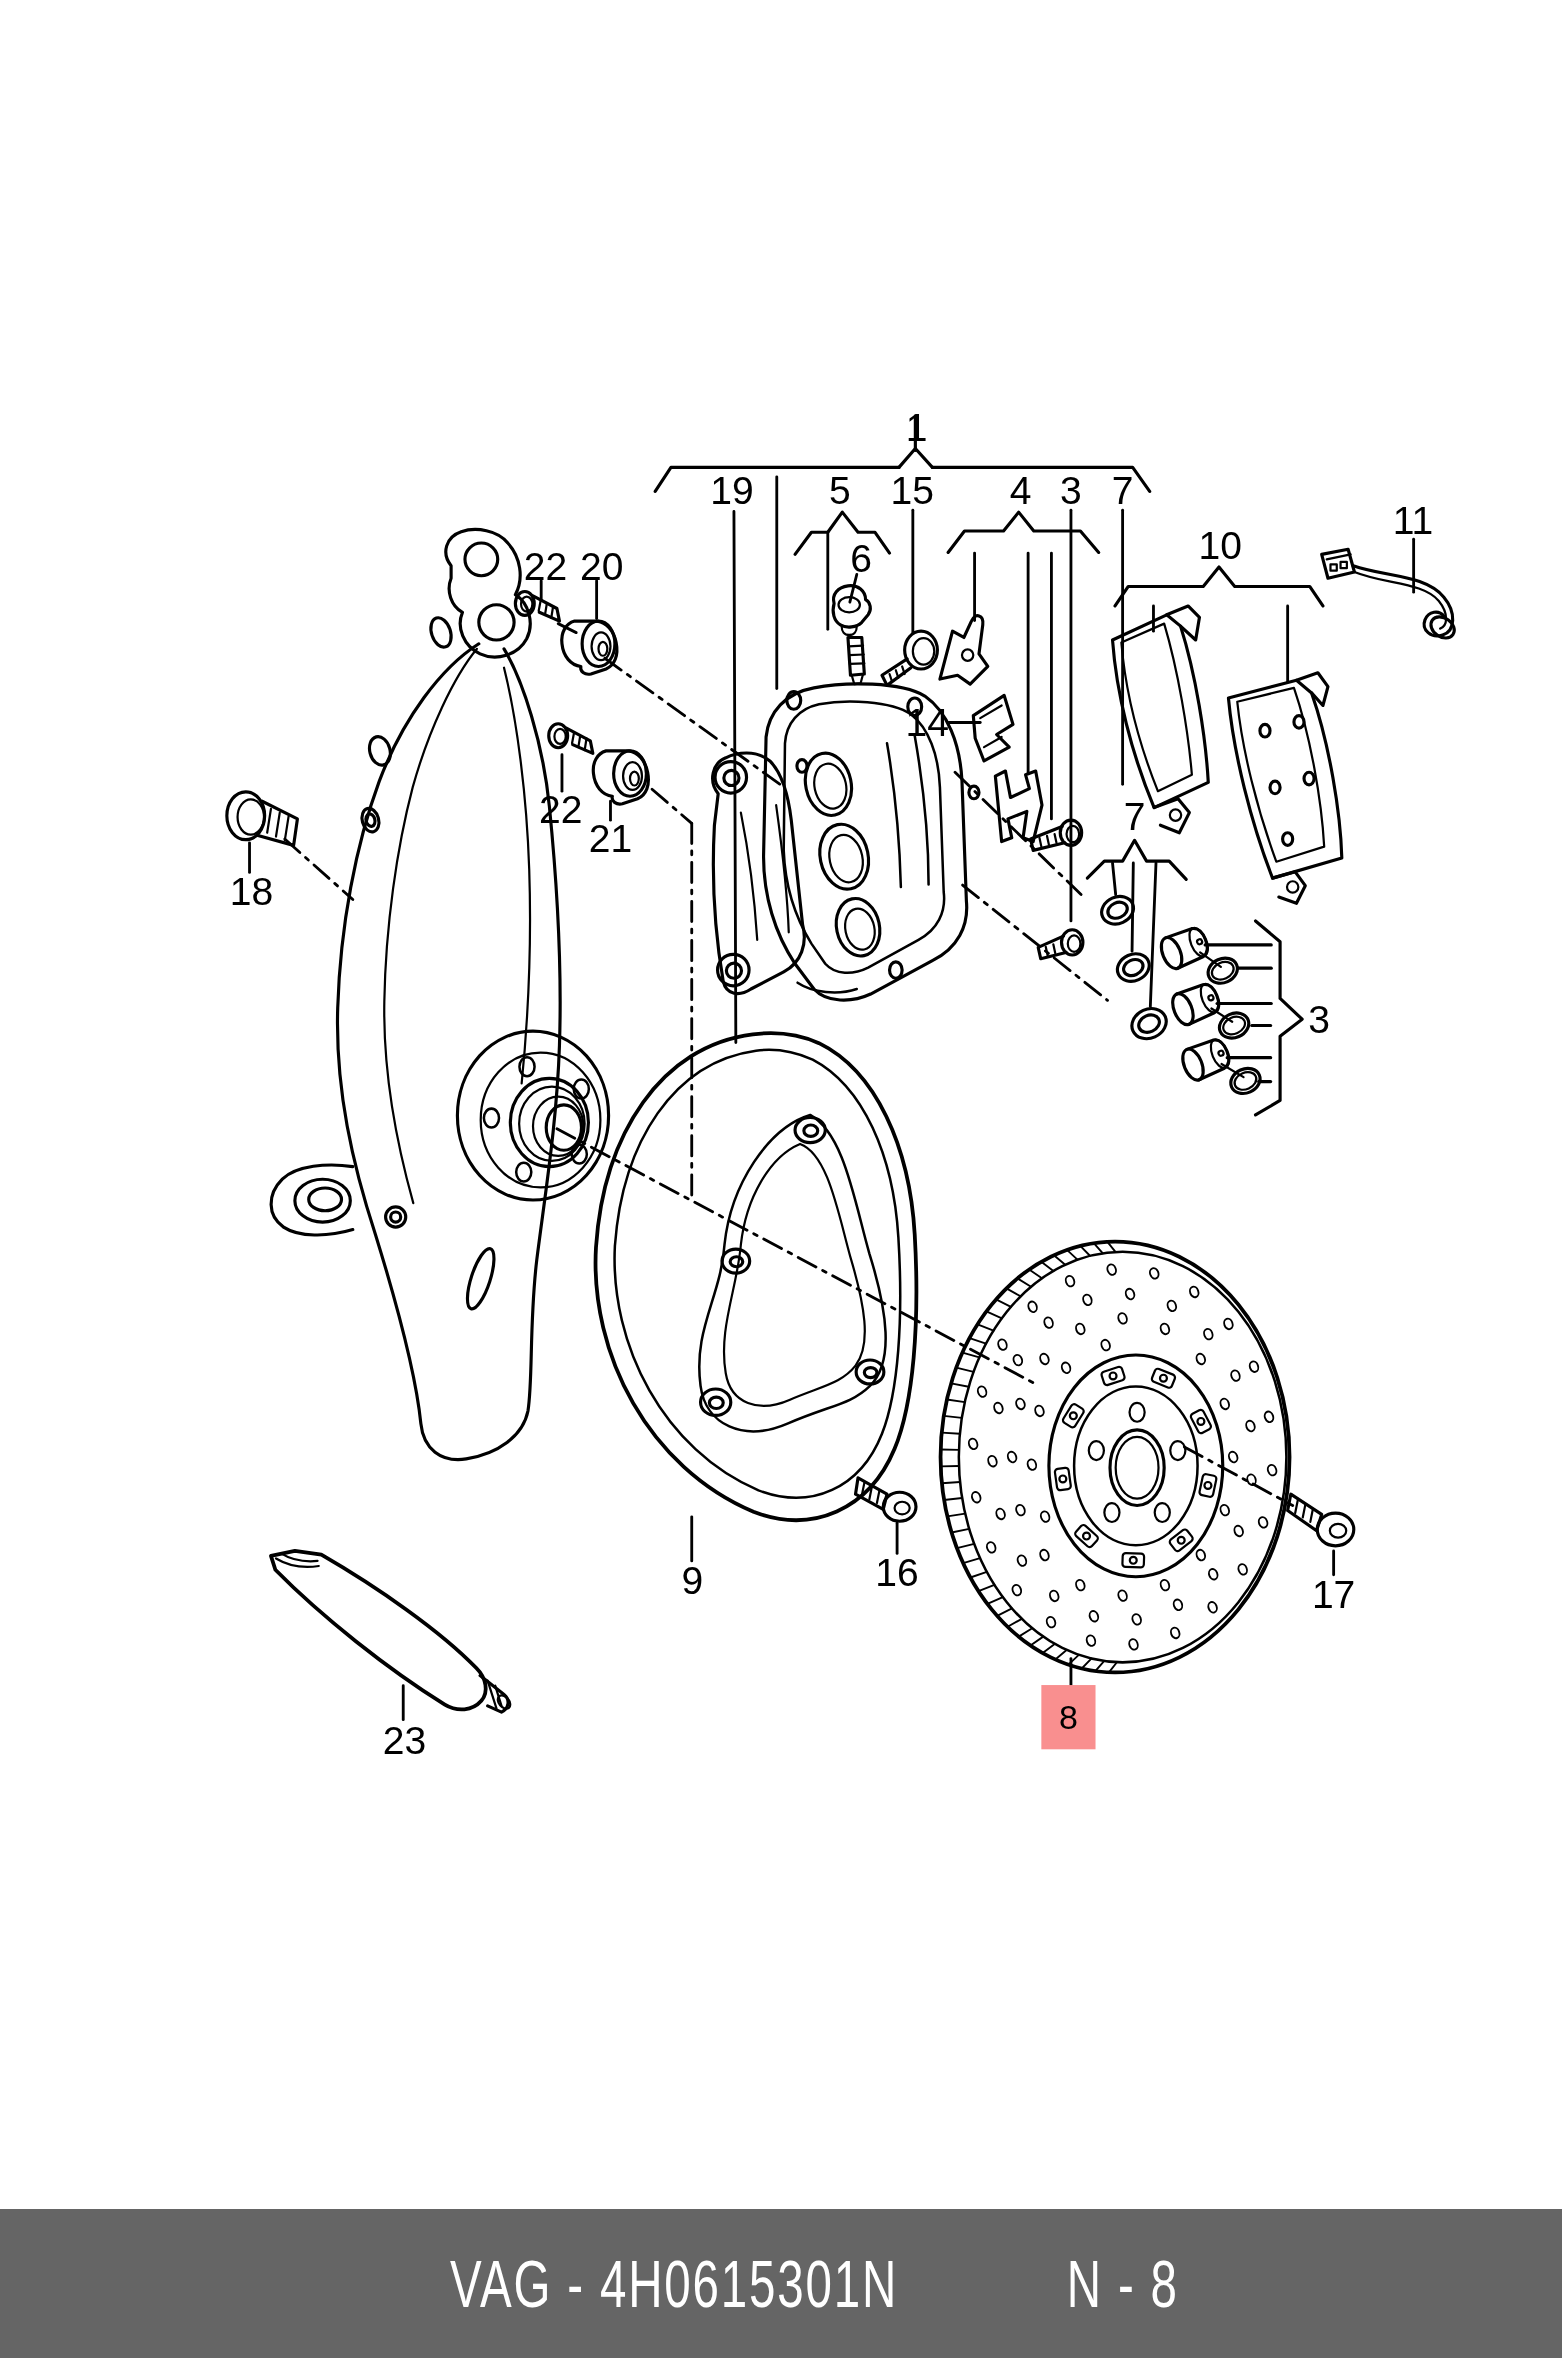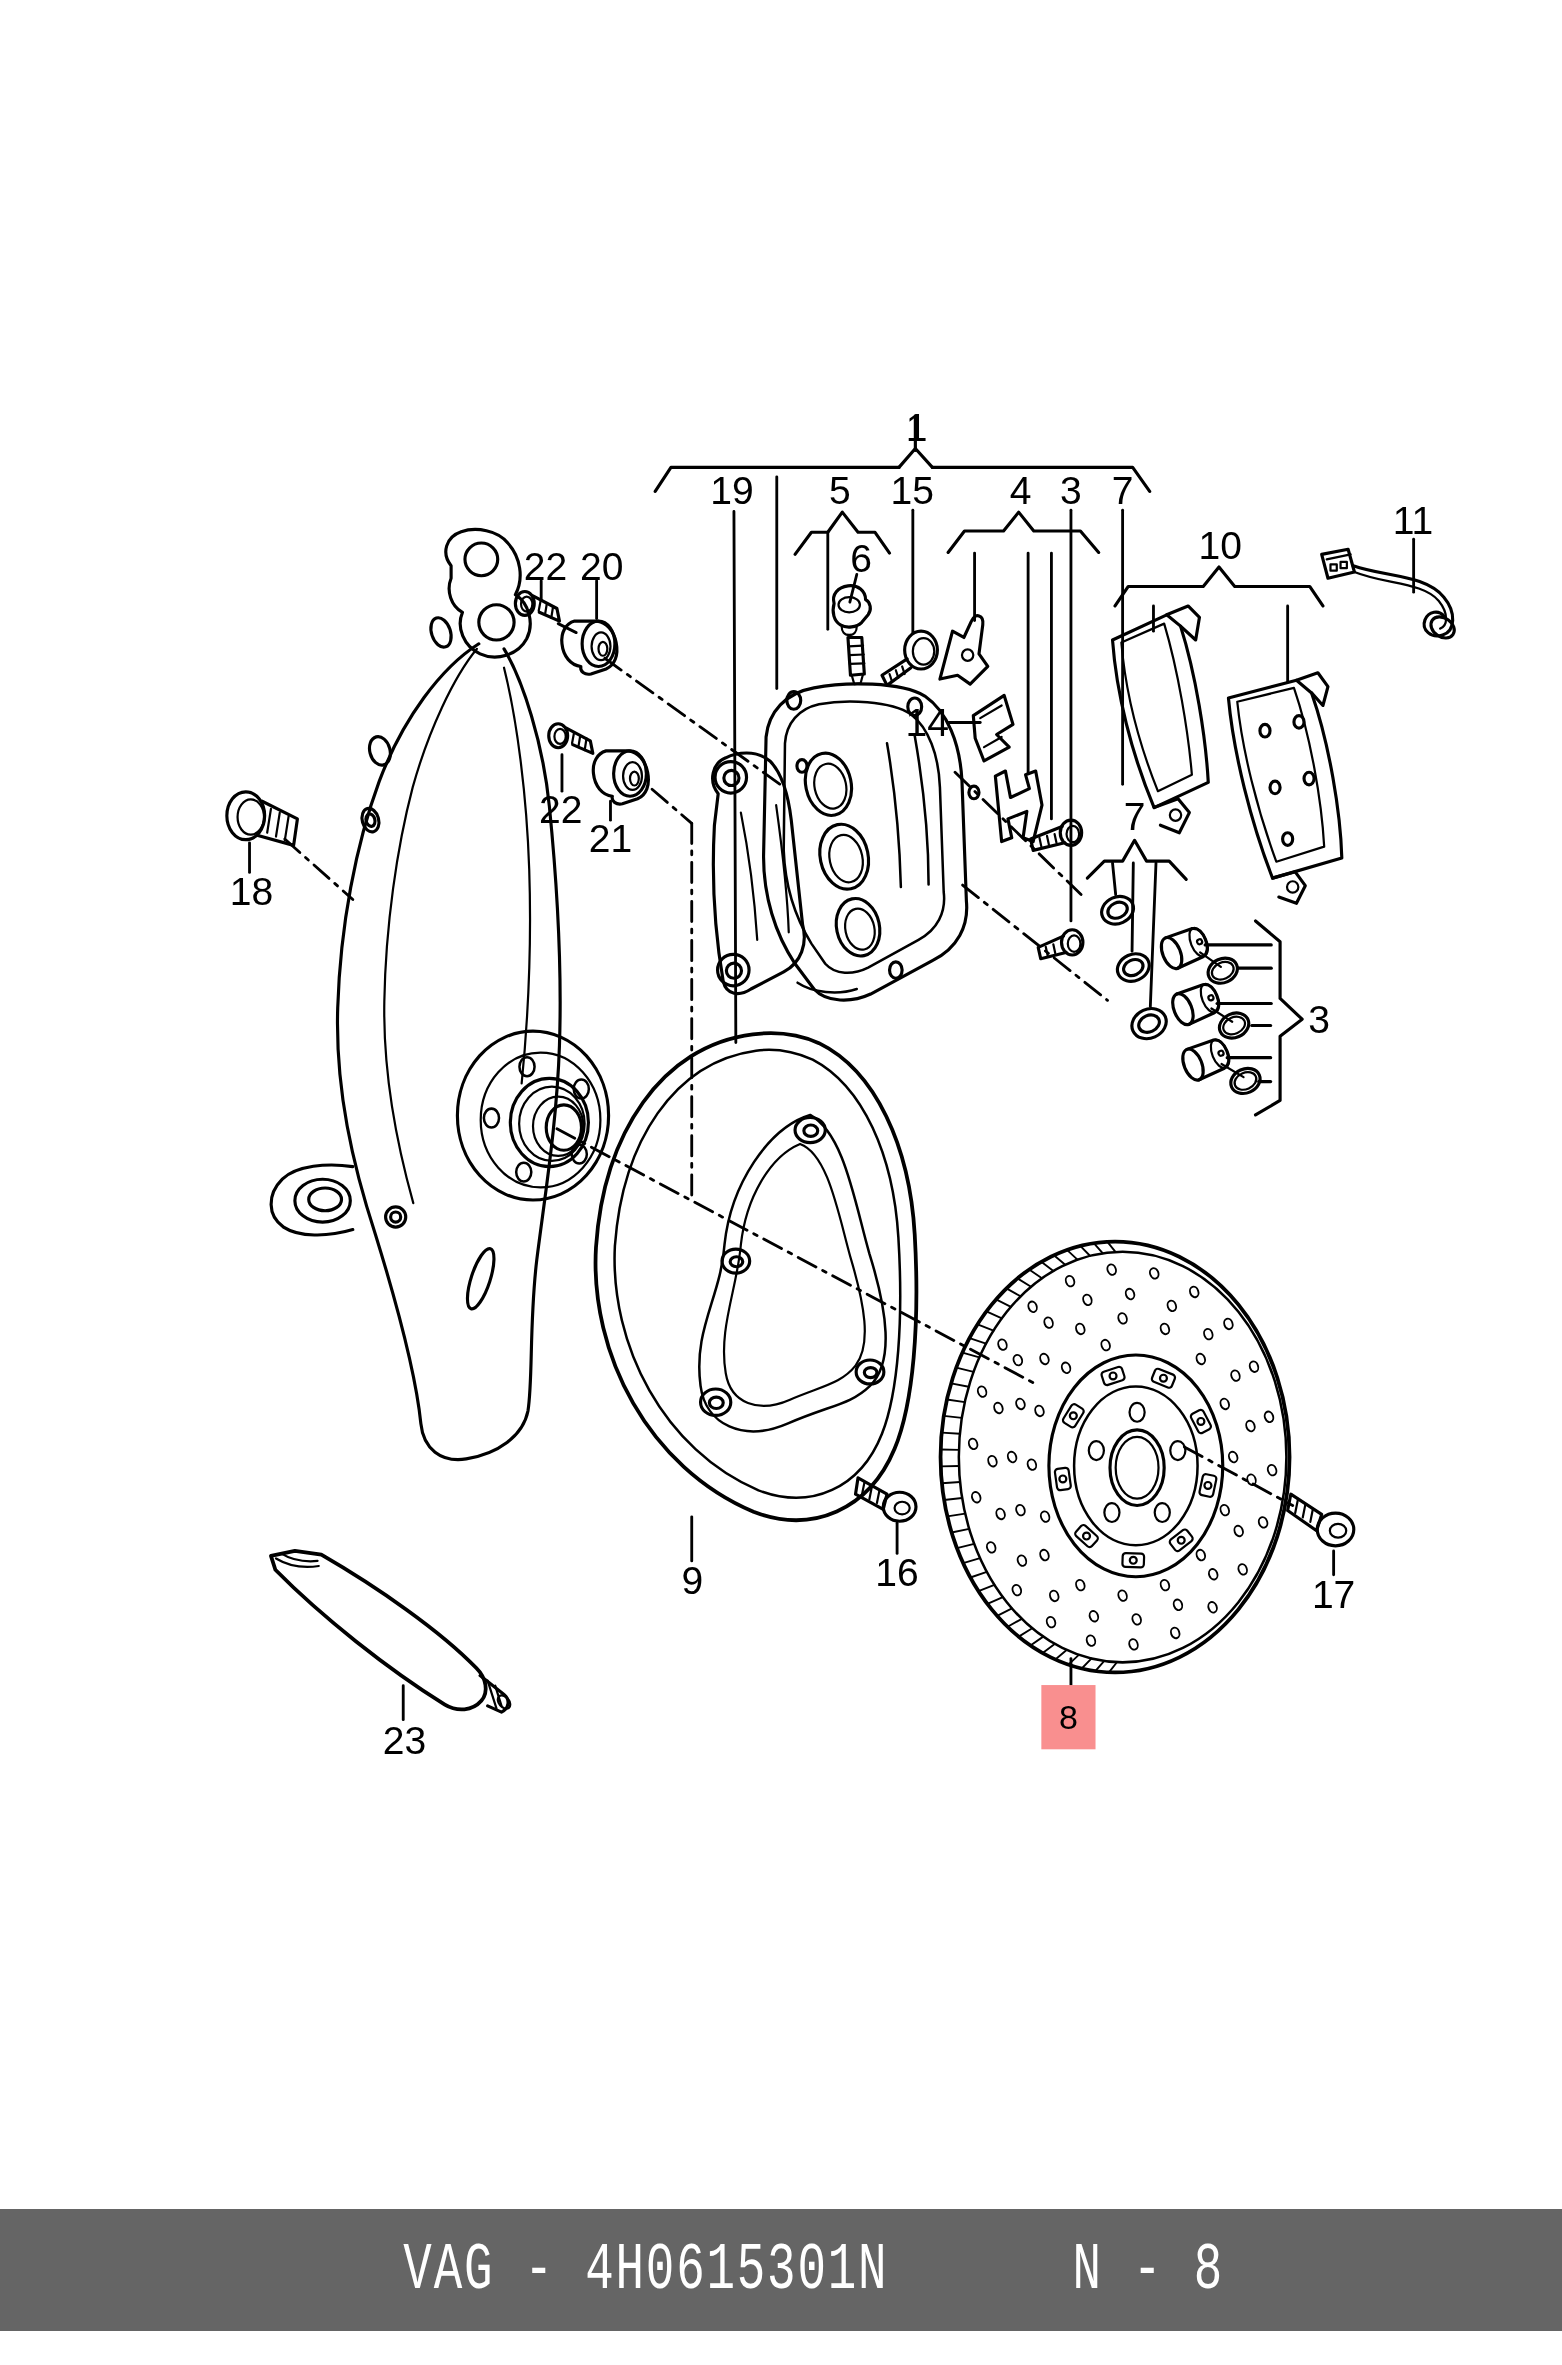--- a/index.html
+++ b/index.html
@@ -2,22 +2,22 @@
 <html style="font-size:10px"><head>
 <meta charset="utf-8">
 <style>
   html,body{margin:0;padding:0;background:#fff;}
   .page{position:relative;width:1563px;height:2366px;background:#fff;overflow:hidden;
         font-family:"Liberation Sans",sans-serif;}
   svg{position:absolute;left:0;top:0;}
   svg text{font-family:"Liberation Sans","DejaVu Sans",sans-serif;fill:#000;}
   .callout{font-size:62px;}
   .hl-num{font-size:54px;}
-  .footer{position:absolute;left:0;top:2209px;width:1563px;height:122px;background:#656565;
-          display:flex;align-items:center;justify-content:center;gap:60px;font-family:Liberation Mono, monospace;}
+  .footer{position:absolute;left:0;top:2209px;width:1563px;height:149px;background:#656565;
+          display:flex;align-items:center;justify-content:center;gap:60px;}
   .footer span{color:#fff;font-size:66px;letter-spacing:2.5px;transform:scaleX(0.72);
                white-space:nowrap;}
 </style>
 </head>
 <body>
 
 <div class="page">
 <svg width="1563" height="2366" viewBox="0 0 2481 3756">
   <g fill="none" stroke="#000" stroke-width="5" stroke-linecap="round" stroke-linejoin="round">
 

